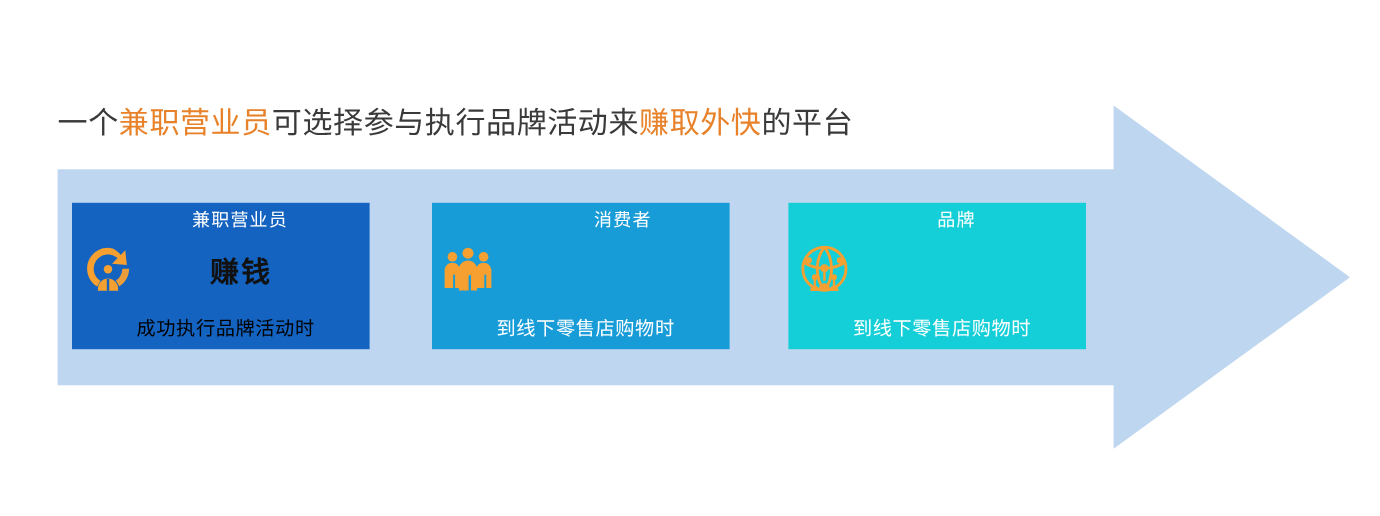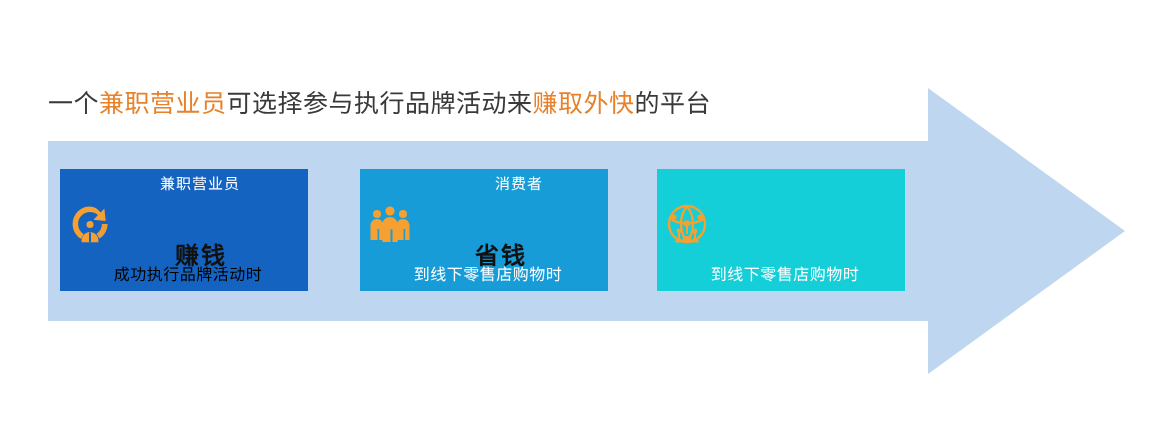--- a/index.html
+++ b/index.html
@@ -92,21 +92,20 @@
     top: 44px;
     text-align: center;
     padding-left: 34px;
     box-sizing: border-box;
     color: #111111;
     font-size: 24px;
     line-height: 30px;
     letter-spacing: 2px;
     font-weight: bold;
     white-space: nowrap;
-    margin-top: 28px;
   }
 
   .card-footer {
     position: absolute;
     left: 0;
     right: 0;
     bottom: 5px;
     text-align: center;
     padding-left: 8px;
     box-sizing: border-box;
@@ -175,21 +174,20 @@
 
             <circle cx="37" cy="14" r="4"></circle>
             <path d="M30.5 40V25.5c0-3.6 2.9-6.5 6.5-6.5s6.5 2.9 6.5 6.5V40h-4.3V29h-1.6v11h-7.1z"></path>
 
             <circle cx="24" cy="11" r="4.6"></circle>
             <path d="M16.4 42V24.6c0-4.2 3.4-7.6 7.6-7.6s7.6 3.4 7.6 7.6V42h-5.1V29.4h-2V42h-8.1z"></path>
           </g>
         </svg>
       </div>
       <div class="card-header" style="color: rgb(255, 255, 255); margin-left: 38px;">消费者</div>
-      <div class="card-main" style="color: rgb(17, 17, 17);">省钱</div>
       <div class="card-footer" style="color: rgb(255, 255, 255);">到线下零售店购物时</div>
     </div>
 
     <div class="card c3" style="background: rgb(20, 207, 216);">
       <div class="card-icon">
         <svg viewBox="0 0 48 48" aria-hidden="true">
           <g fill="none" stroke="#f5a030" stroke-width="2.4">
             <circle cx="24" cy="24" r="18"></circle>
             <path d="M6.6 18.5C12 22 18 23.5 24 23.5s12-1.5 17.4-5"></path>
             <path d="M24 6c-4 5.2-6 11.4-6 18s2 12.8 6 18"></path>
@@ -203,18 +201,19 @@
             <circle cx="32" cy="31" r="2.4"></circle>
             <rect x="23" y="26" width="2" height="8"></rect>
             <rect x="15" y="33" width="2" height="6"></rect>
             <rect x="31" y="33" width="2" height="6"></rect>
             <path d="M19.5 40.5c0-2.5 2-4.5 4.5-4.5s4.5 2 4.5 4.5v1.2h-9v-1.2z"></path>
             <path d="M12.2 42c0-2.1 1.7-3.8 3.8-3.8s3.8 1.7 3.8 3.8v0.6h-7.6V42z"></path>
             <path d="M28.2 42c0-2.1 1.7-3.8 3.8-3.8s3.8 1.7 3.8 3.8v0.6h-7.6V42z"></path>
           </g>
         </svg>
       </div>
+      <div class="card-header" style="color: rgb(255, 255, 255);">品牌</div>
       <div class="card-footer" style="color: rgb(255, 255, 255);">到线下零售店购物时</div>
     </div>
 
   </div>
 
 </div>
 
 </body></html>

